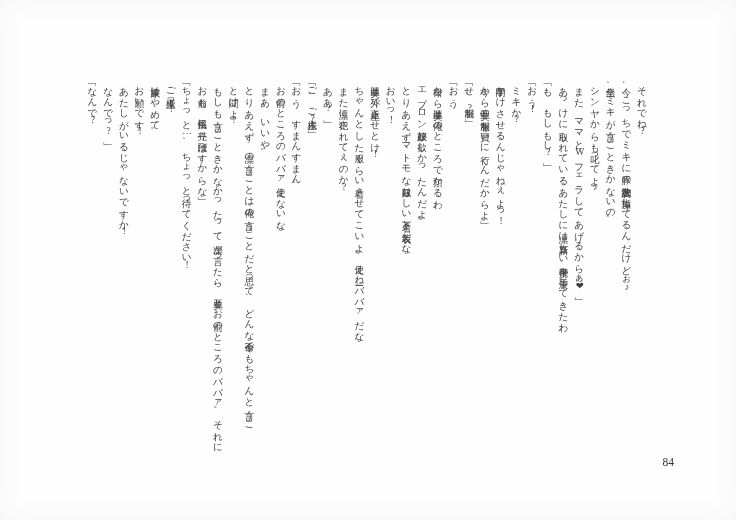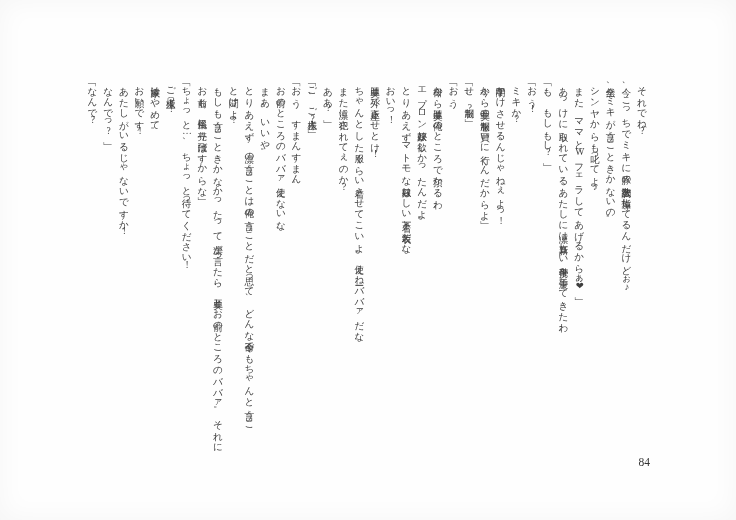--- a/index.html
+++ b/index.html
@@ -30,21 +30,21 @@
     letter-spacing: 0.2px;
     color: #3d3d3d;
     white-space: pre-wrap;
   }
   .text-block p {
     margin: 0;
     padding: 0;
   }
   .page-number {
     position: absolute;
-    right: 86px;
+    right: 62px;
     top: 456px;
     font-size: 11.5px;
     color: #333333;
     font-family: "Liberation Serif", "DejaVu Serif", serif;
   }
 </style>
 </head>
 <body>
 
 <div class="page">

